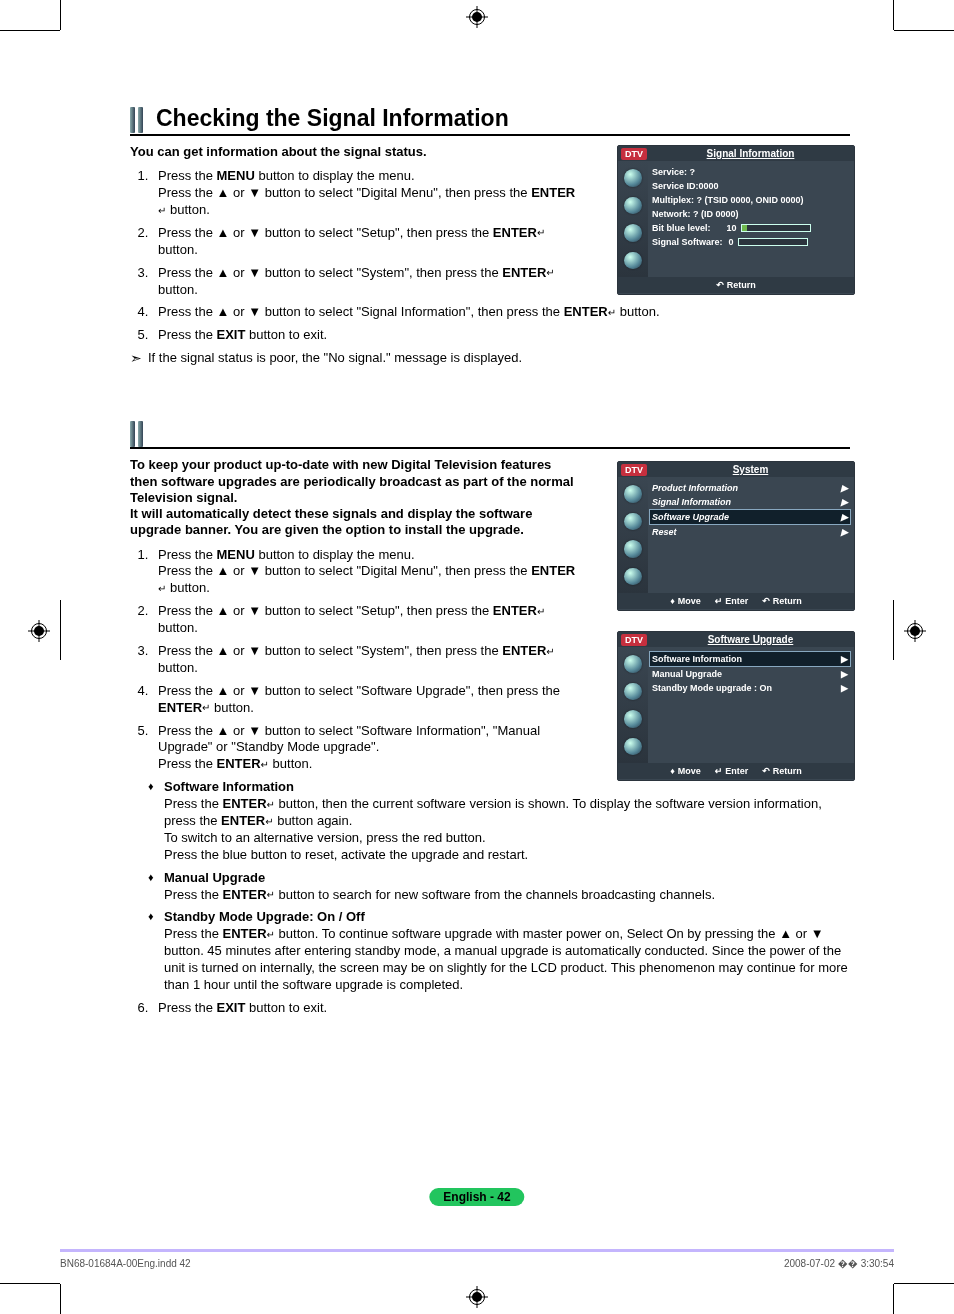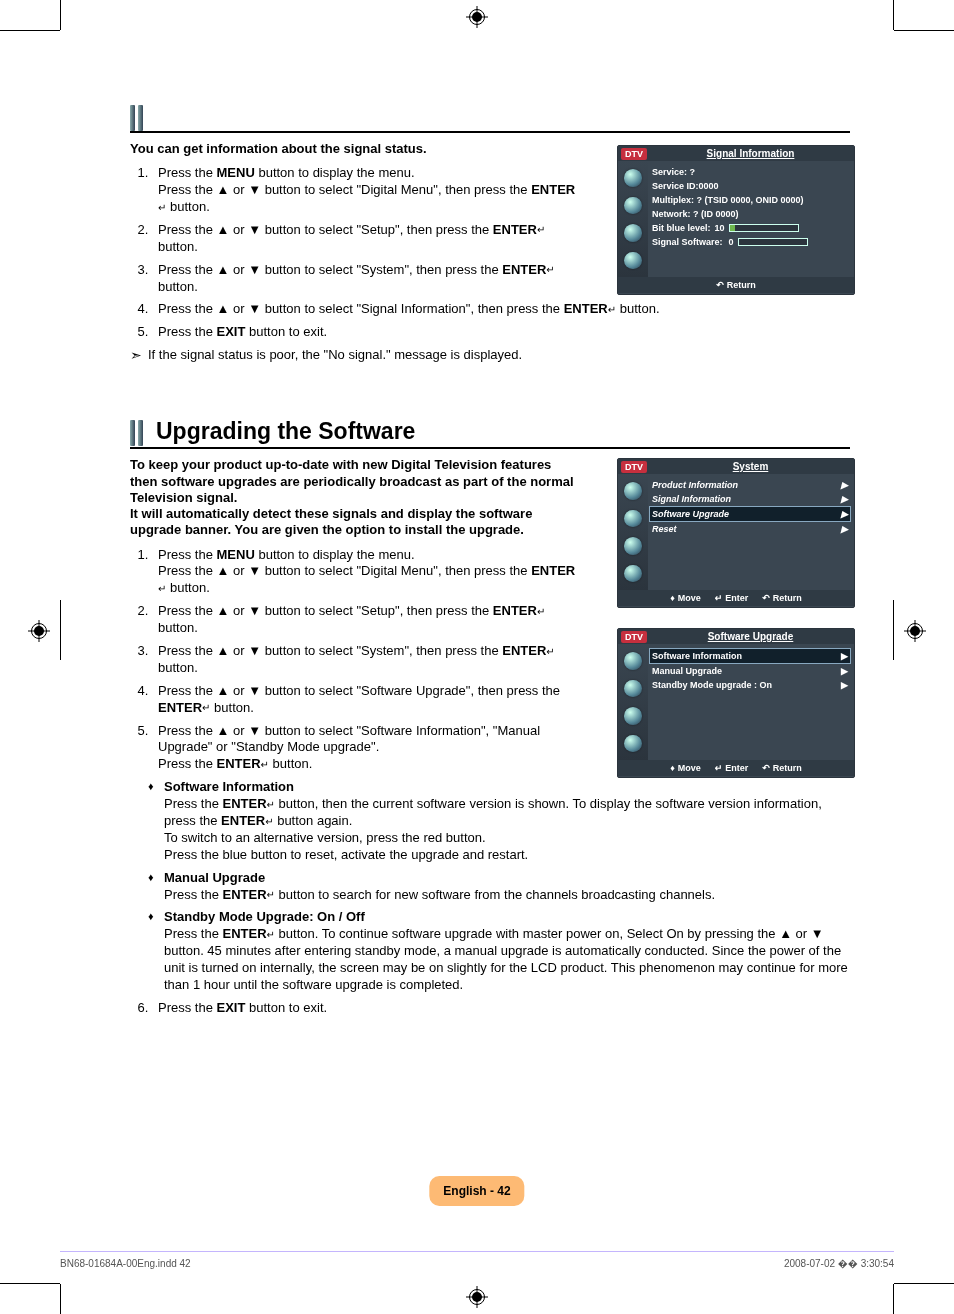--- a/index.html
+++ b/index.html
@@ -241,32 +241,32 @@
   }
   .osd .footer .fbtn .g {
     font-size: 9px;
   }
 
   .page-badge {
     position: absolute;
     left: 50%;
     bottom: 108px;
     transform: translateX(-50%);
-    background: #fdba74;
+    background: #22c55e;
     border-radius: 10px;
-    padding: 8px 14px;
+    padding: 2px 14px;
     font-size: 12px;
     font-weight: bold;
   }
   .footer-line {
     position: absolute;
     bottom: 42px;
     left: 60px;
     right: 60px;
-    border-top: 1px solid #c4b5fd;
+    border-top: 3px solid #c4b5fd;
     height: 18px;
     display: flex;
     justify-content: space-between;
     align-items: center;
     font-size: 10px;
     color: #555;
     padding-top: 2px;
   }
 </style>
 </head>
@@ -311,20 +311,21 @@
     </div>
 
   <div class="content">
 
     <div class="section">
       <div class="section-heading">
         <span class="heading-bar">
             <span></span>
             <span></span>
           </span>
+        <h1>Checking the Signal Information</h1>
       </div>
       <div class="left-col">
         <div class="intro">You can get information about the signal status.</div>
         <ol class="steps">
           <li>
             <span>Press the </span><b>MENU</b><span> button to display the menu.</span><br>
             <span>Press the ▲ or ▼ button to select "Digital Menu", then press the </span><b>ENTER</b><span class="enter-glyph">↵</span><span> button.</span>
           </li>
           <li>
             <span>Press the ▲ or ▼ button to select "Setup", then press the </span><b>ENTER</b><span class="enter-glyph">↵</span><span> button.</span>
@@ -369,21 +370,21 @@
                 <span class="lbl">Service ID:0000</span>
               </div>
             <div class="row">
                 <span class="lbl">Multiplex: ? (TSID 0000, ONID 0000)</span>
               </div>
             <div class="row">
                 <span class="lbl">Network: ? (ID 0000)</span>
               </div>
             <div class="row">
               <span class="lbl">Bit blue level:</span>
-              <span style="margin-left:4px;">10</span>
+              <span style="margin-left:16px;">10</span>
               <span class="bar">
                   <span class="fill" style="width:8%;"></span>
                 </span>
             </div>
             <div class="row">
               <span class="lbl">Signal Software:</span>
               <span style="margin-left:6px;">0</span>
               <span class="bar">
                   <span class="fill" style="width:0%;"></span>
                 </span>
@@ -398,21 +399,20 @@
         </div>
       </div>
     </div>
 
     <div class="section" style="margin-top:55px;">
       <div class="section-heading">
         <span class="heading-bar">
             <span></span>
             <span></span>
           </span>
-        <h1>Upgrading the Software</h1>
       </div>
       <div class="left-col">
         <div class="intro" style="white-space:pre-line;">To keep your product up-to-date with new Digital Television features then software upgrades are periodically broadcast as part of the normal Television signal.
 It will automatically detect these signals and display the software upgrade banner. You are given the option to install the upgrade.</div>
         <ol class="steps">
           <li>
             <span>Press the </span><b>MENU</b><span> button to display the menu.</span><br>
             <span>Press the ▲ or ▼ button to select "Digital Menu", then press the </span><b>ENTER</b><span class="enter-glyph">↵</span><span> button.</span>
           </li>
           <li>

